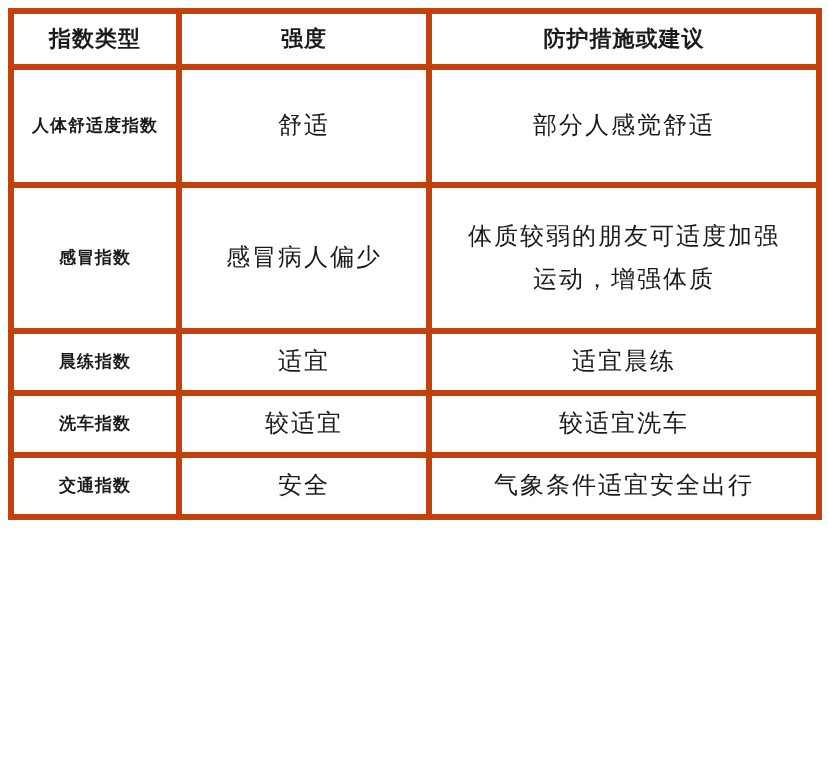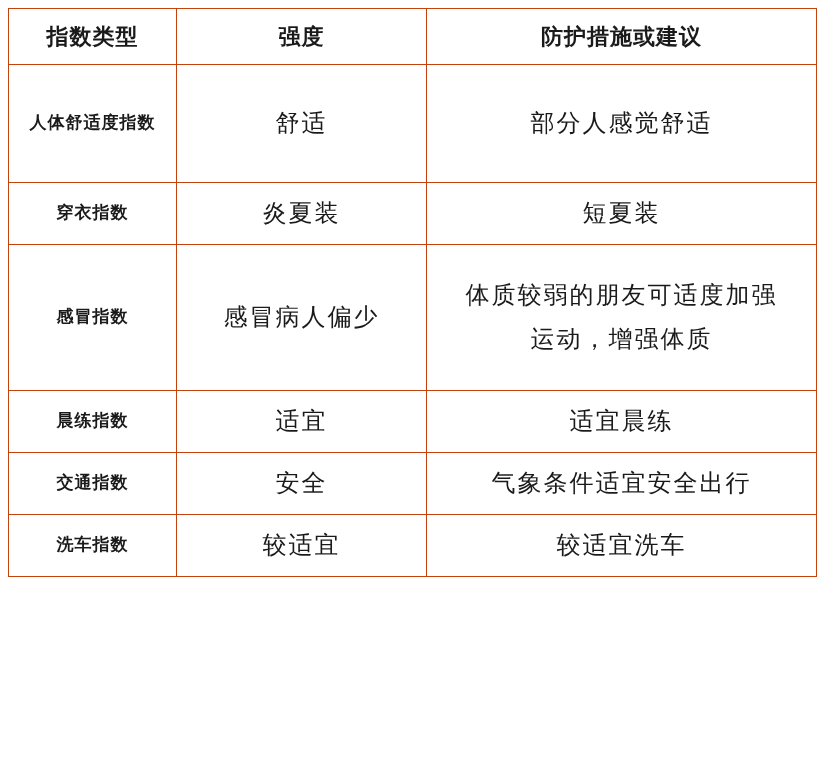--- a/index.html
+++ b/index.html
@@ -21,21 +21,21 @@
     padding: 8px 8px 6px 8px;
   }
   table.index-table {
     width: 808px;
     border-collapse: collapse;
     table-layout: fixed;
     border: 1px solid #4a4a4a;
   }
   table.index-table td,
   table.index-table th {
-    border: 1px solid #c2410c;
+    border: 6px solid #c2410c;
     text-align: center;
     vertical-align: middle;
     padding: 4px 6px;
     box-sizing: border-box;
   }
   col.c-type  { width: 168px; }
   col.c-level { width: 250px; }
   col.c-advice{ width: 390px; }
 
   th.head-cell {
@@ -95,42 +95,37 @@
     <tbody>
       <tr class="r-tall">
         <td class="type-cell">
             <span class="wrap-type">人体舒适度指数</span>
           </td>
         <td class="level-cell">舒适</td>
         <td class="advice-cell">
             <span class="wrap-advice">部分人感觉舒适</span>
           </td>
       </tr>
-      <tr class="r-mid">
-        <td class="type-cell">穿衣指数</td>
-        <td class="level-cell">炎夏装</td>
-        <td class="advice-cell">短夏装</td>
-      </tr>
       <tr class="r-xtall">
         <td class="type-cell">感冒指数</td>
         <td class="level-cell">感冒病人偏少</td>
         <td class="advice-cell">
             <span class="wrap-advice">体质较弱的朋友可适度加强运动，增强体质</span>
           </td>
       </tr>
       <tr class="r-short">
         <td class="type-cell">晨练指数</td>
         <td class="level-cell">适宜</td>
         <td class="advice-cell">适宜晨练</td>
       </tr>
       <tr class="r-short">
+        <td class="type-cell">洗车指数</td>
+        <td class="level-cell">较适宜</td>
+        <td class="advice-cell">较适宜洗车</td>
+      </tr>
+      <tr class="r-short">
         <td class="type-cell">交通指数</td>
         <td class="level-cell">安全</td>
         <td class="advice-cell">气象条件适宜安全出行</td>
-      </tr>
-      <tr class="r-short">
-        <td class="type-cell">洗车指数</td>
-        <td class="level-cell">较适宜</td>
-        <td class="advice-cell">较适宜洗车</td>
       </tr>
     </tbody>
   </table>
 </div>
 
 </body></html>

